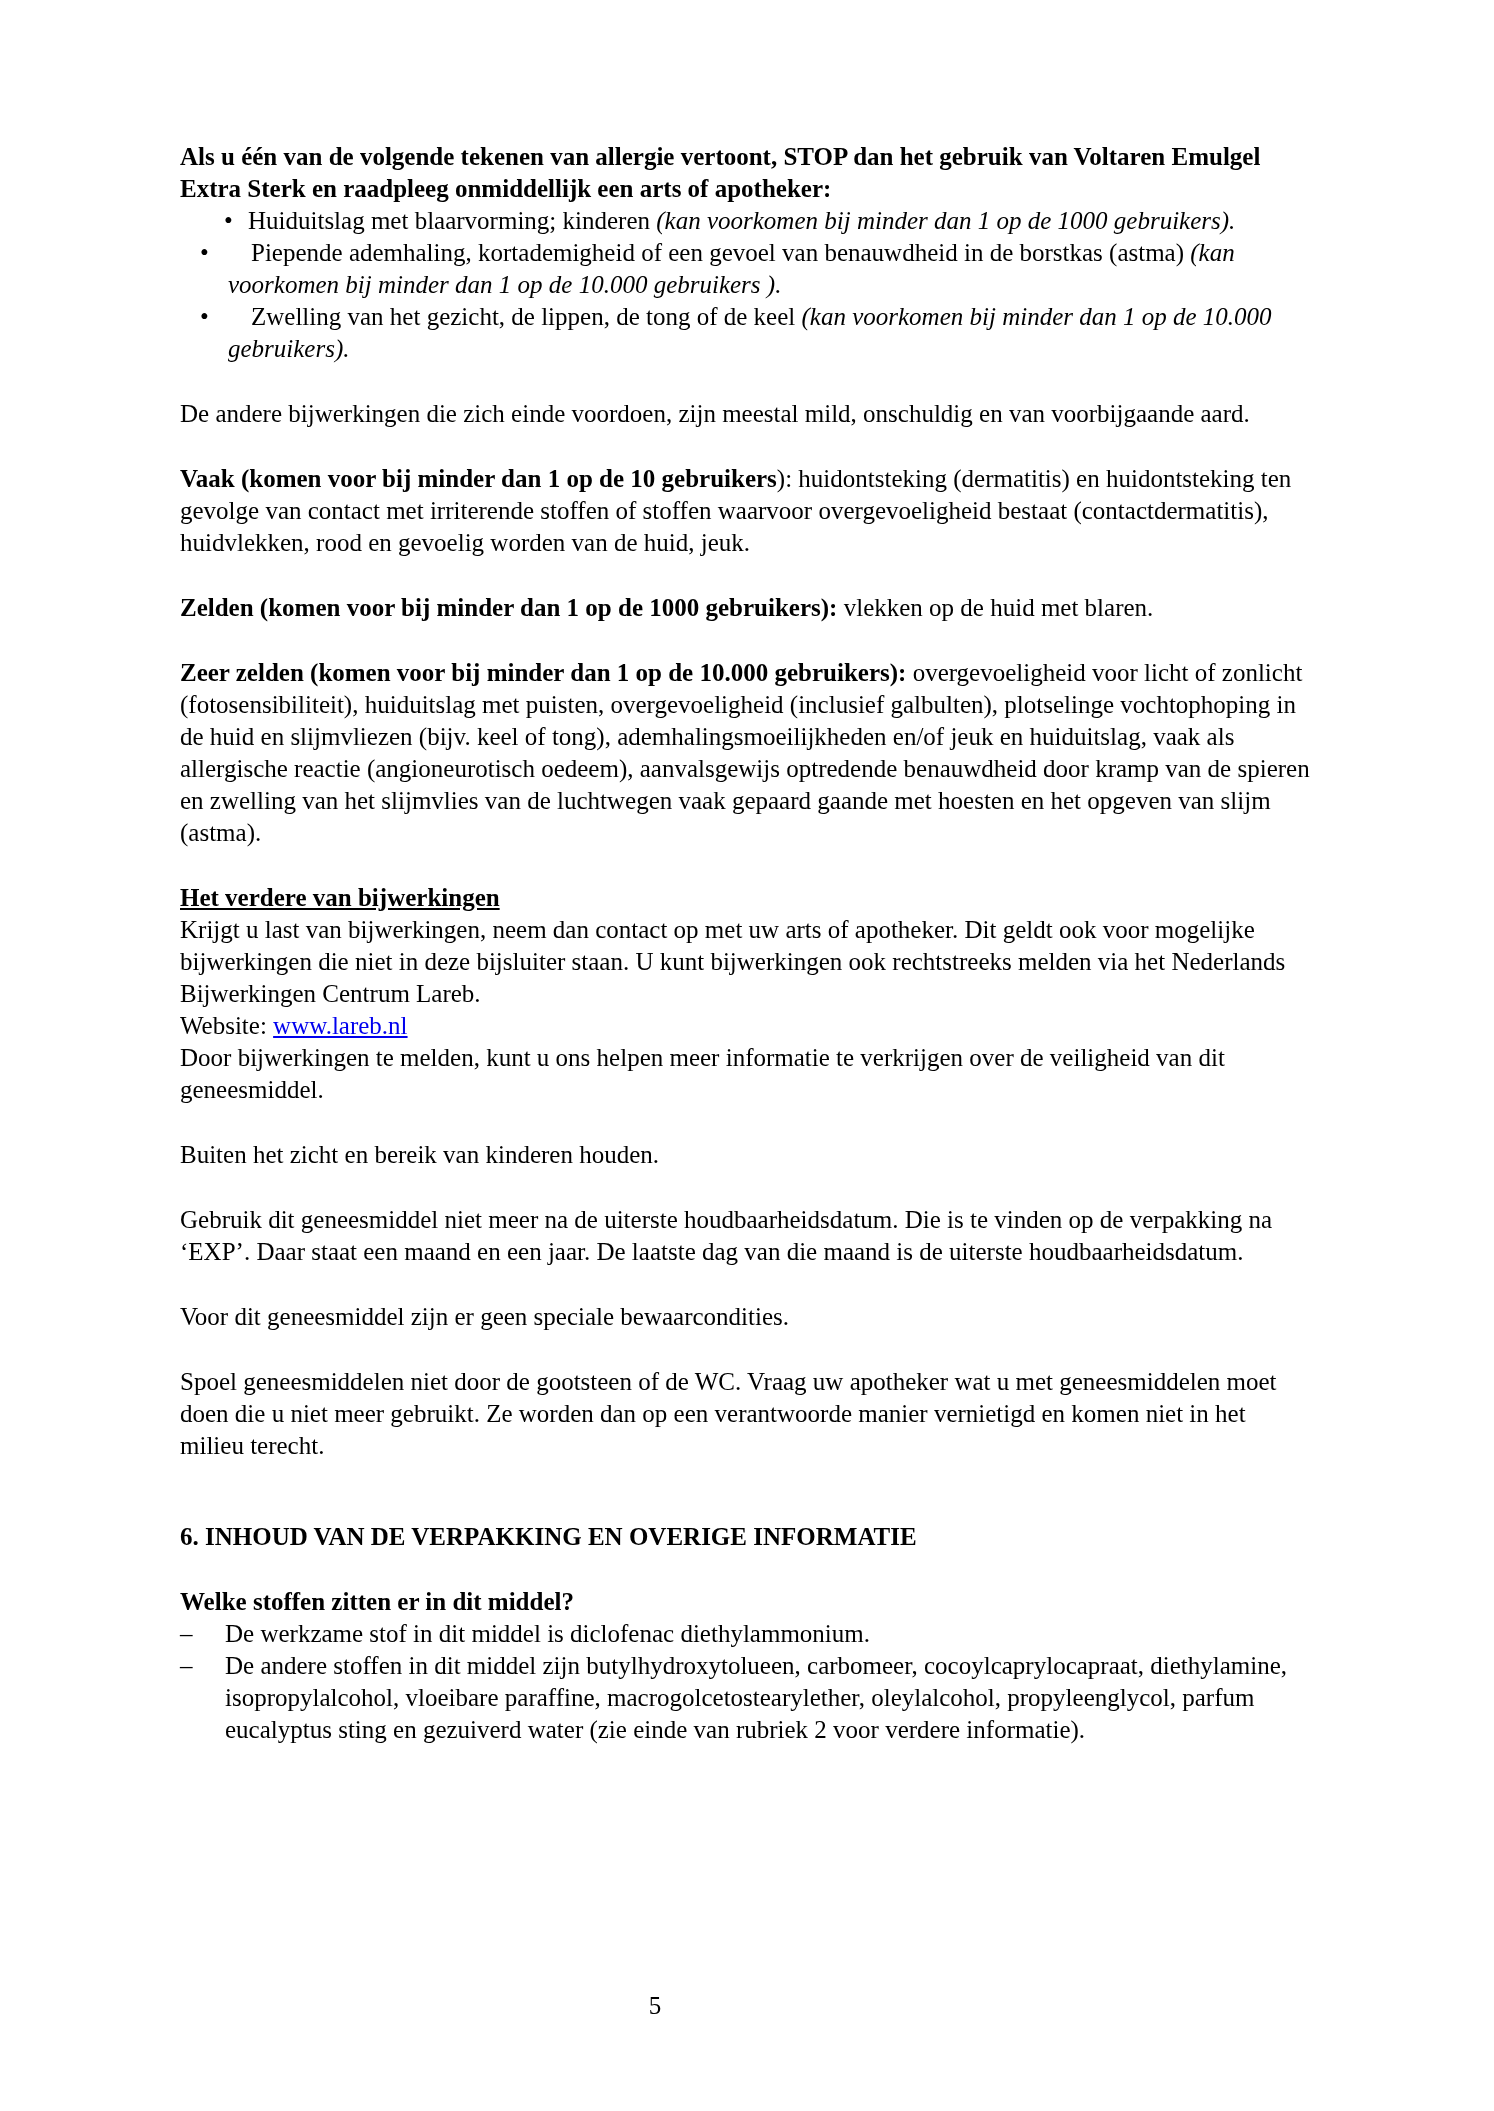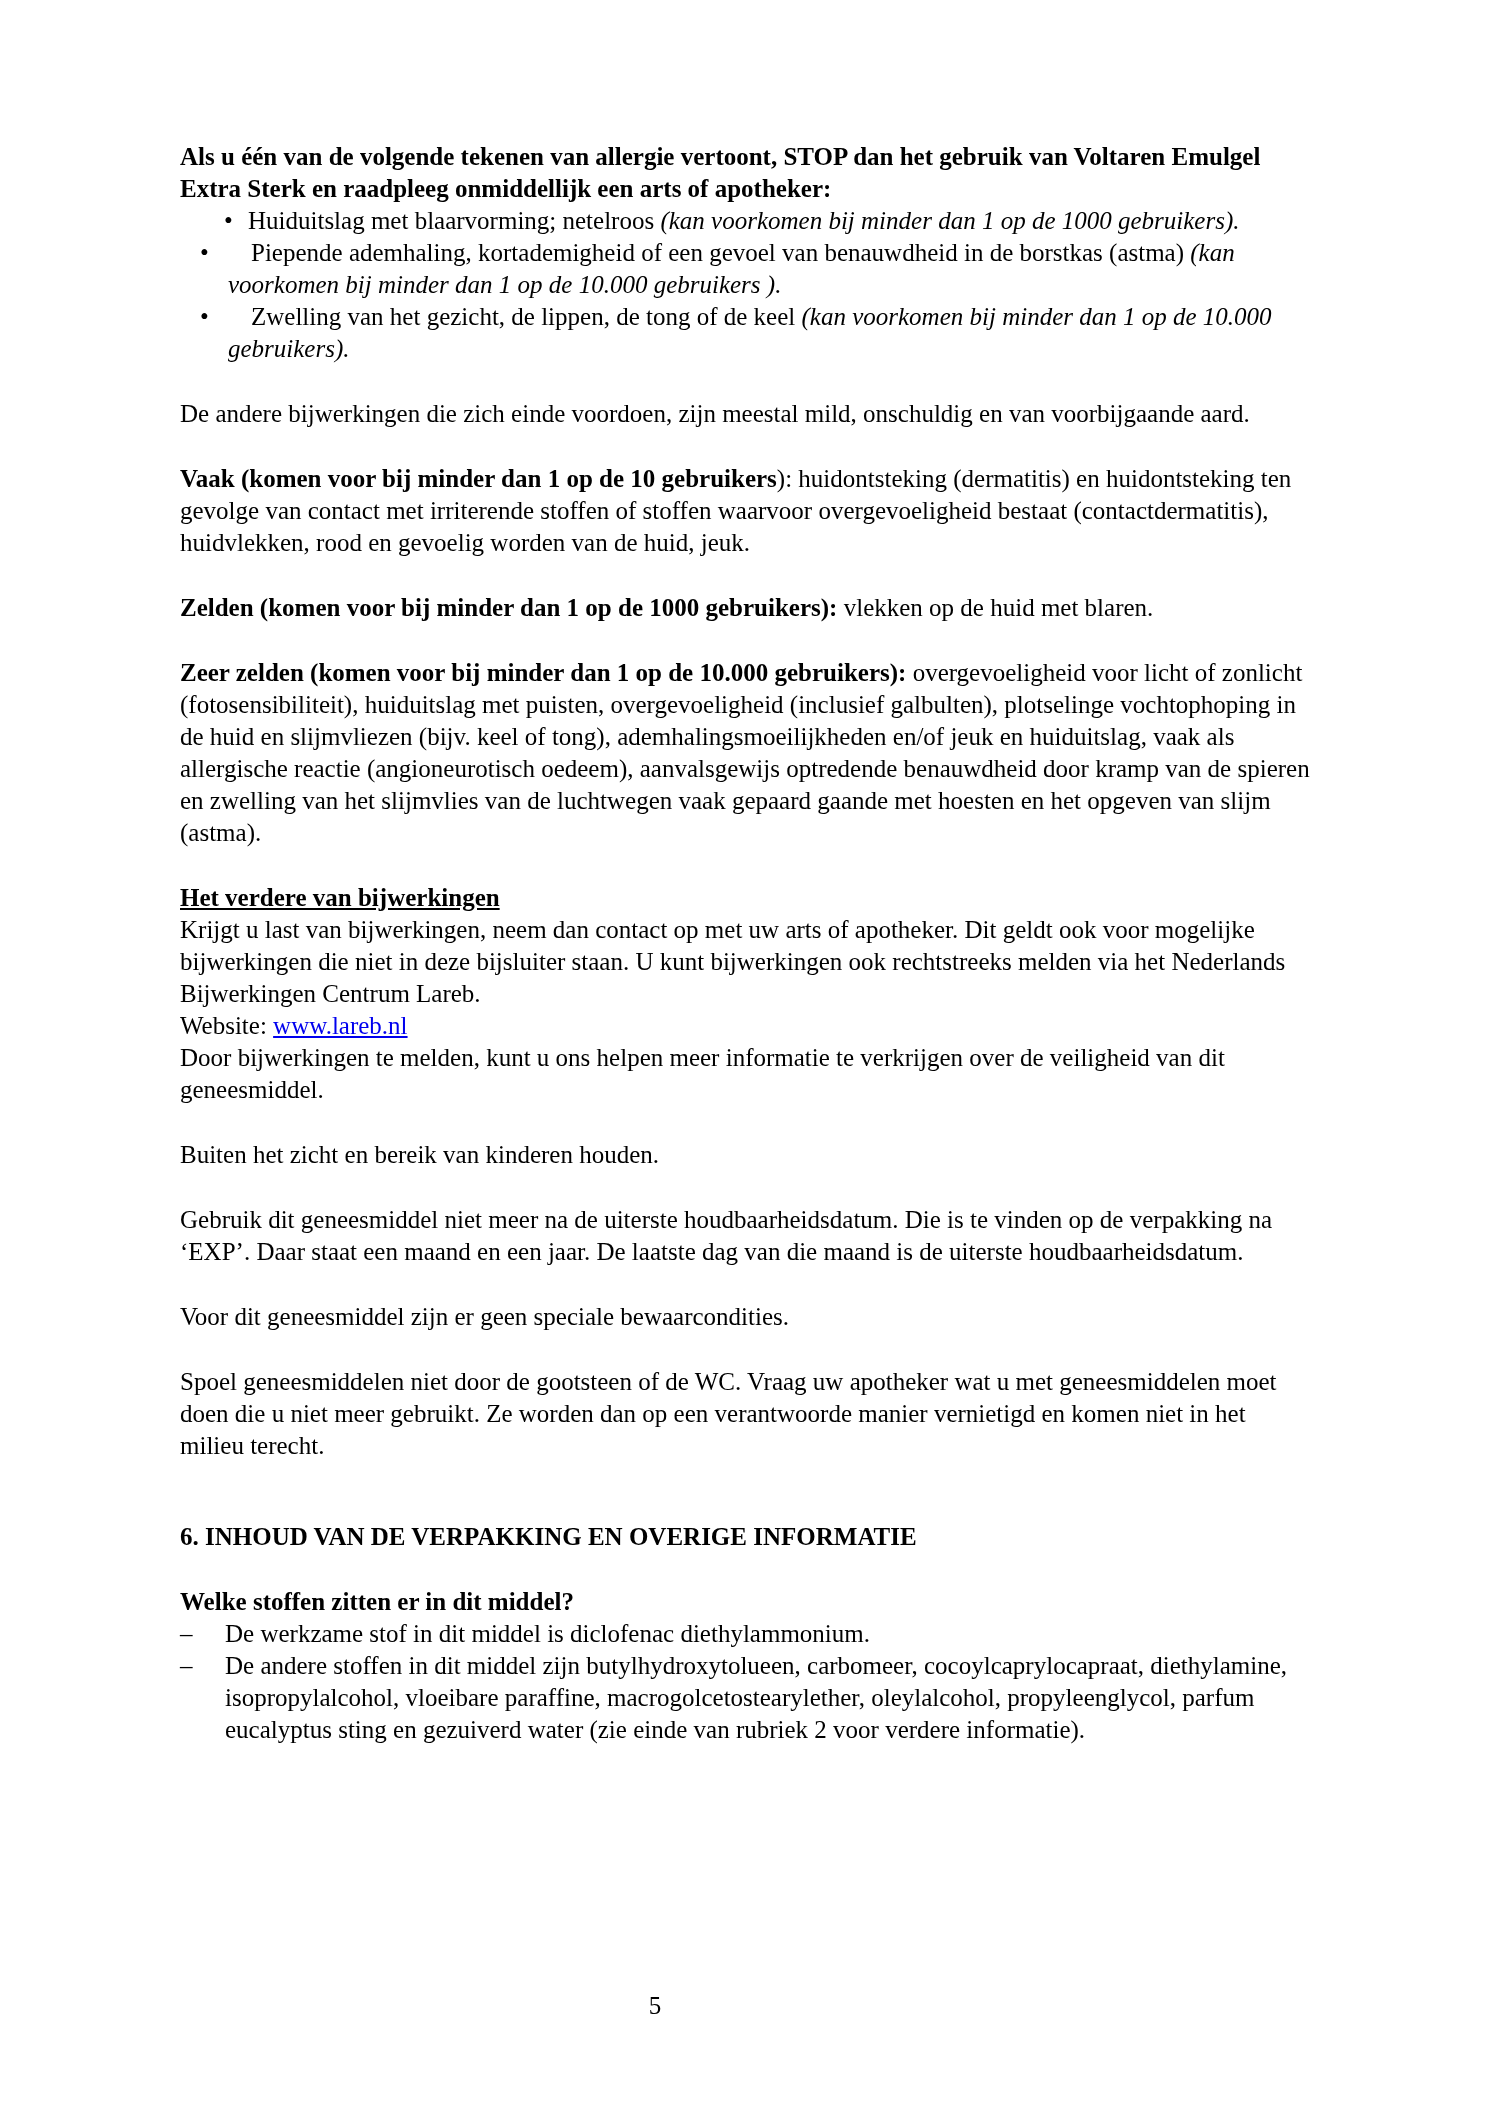--- a/index.html
+++ b/index.html
@@ -76,21 +76,21 @@
 </head>
 <body>
 
 <div class="page">
   <div class="content">
 
     <p class="bold">Als u één van de volgende tekenen van allergie vertoont, STOP dan het gebruik van Voltaren Emulgel Extra Sterk en raadpleeg onmiddellijk een arts of apotheker:</p>
 
     <div>
       <div class="bullet-item">
-        <span class="marker">•</span><span>Huiduitslag met blaarvorming; netelroos </span><i>(kan voorkomen bij minder dan 1 op de 1000 gebruikers).</i>
+        <span class="marker">•</span><span>Huiduitslag met blaarvorming; kinderen </span><i>(kan voorkomen bij minder dan 1 op de 1000 gebruikers).</i>
       </div>
       <div class="bullet-item alt">
         <span class="marker">•</span><span>Piepende ademhaling, kortademigheid of een gevoel van benauwdheid in de borstkas (astma) </span><i>(kan voorkomen bij minder dan 1 op de 10.000 gebruikers ).</i>
       </div>
       <div class="bullet-item alt">
         <span class="marker">•</span><span>Zwelling van het gezicht, de lippen, de tong of de keel </span><i>(kan voorkomen bij minder dan 1 op de 10.000 gebruikers).</i>
       </div>
     </div>
 
     <p class="mt1">De andere bijwerkingen die zich einde voordoen, zijn meestal mild, onschuldig en van voorbijgaande aard.</p>

